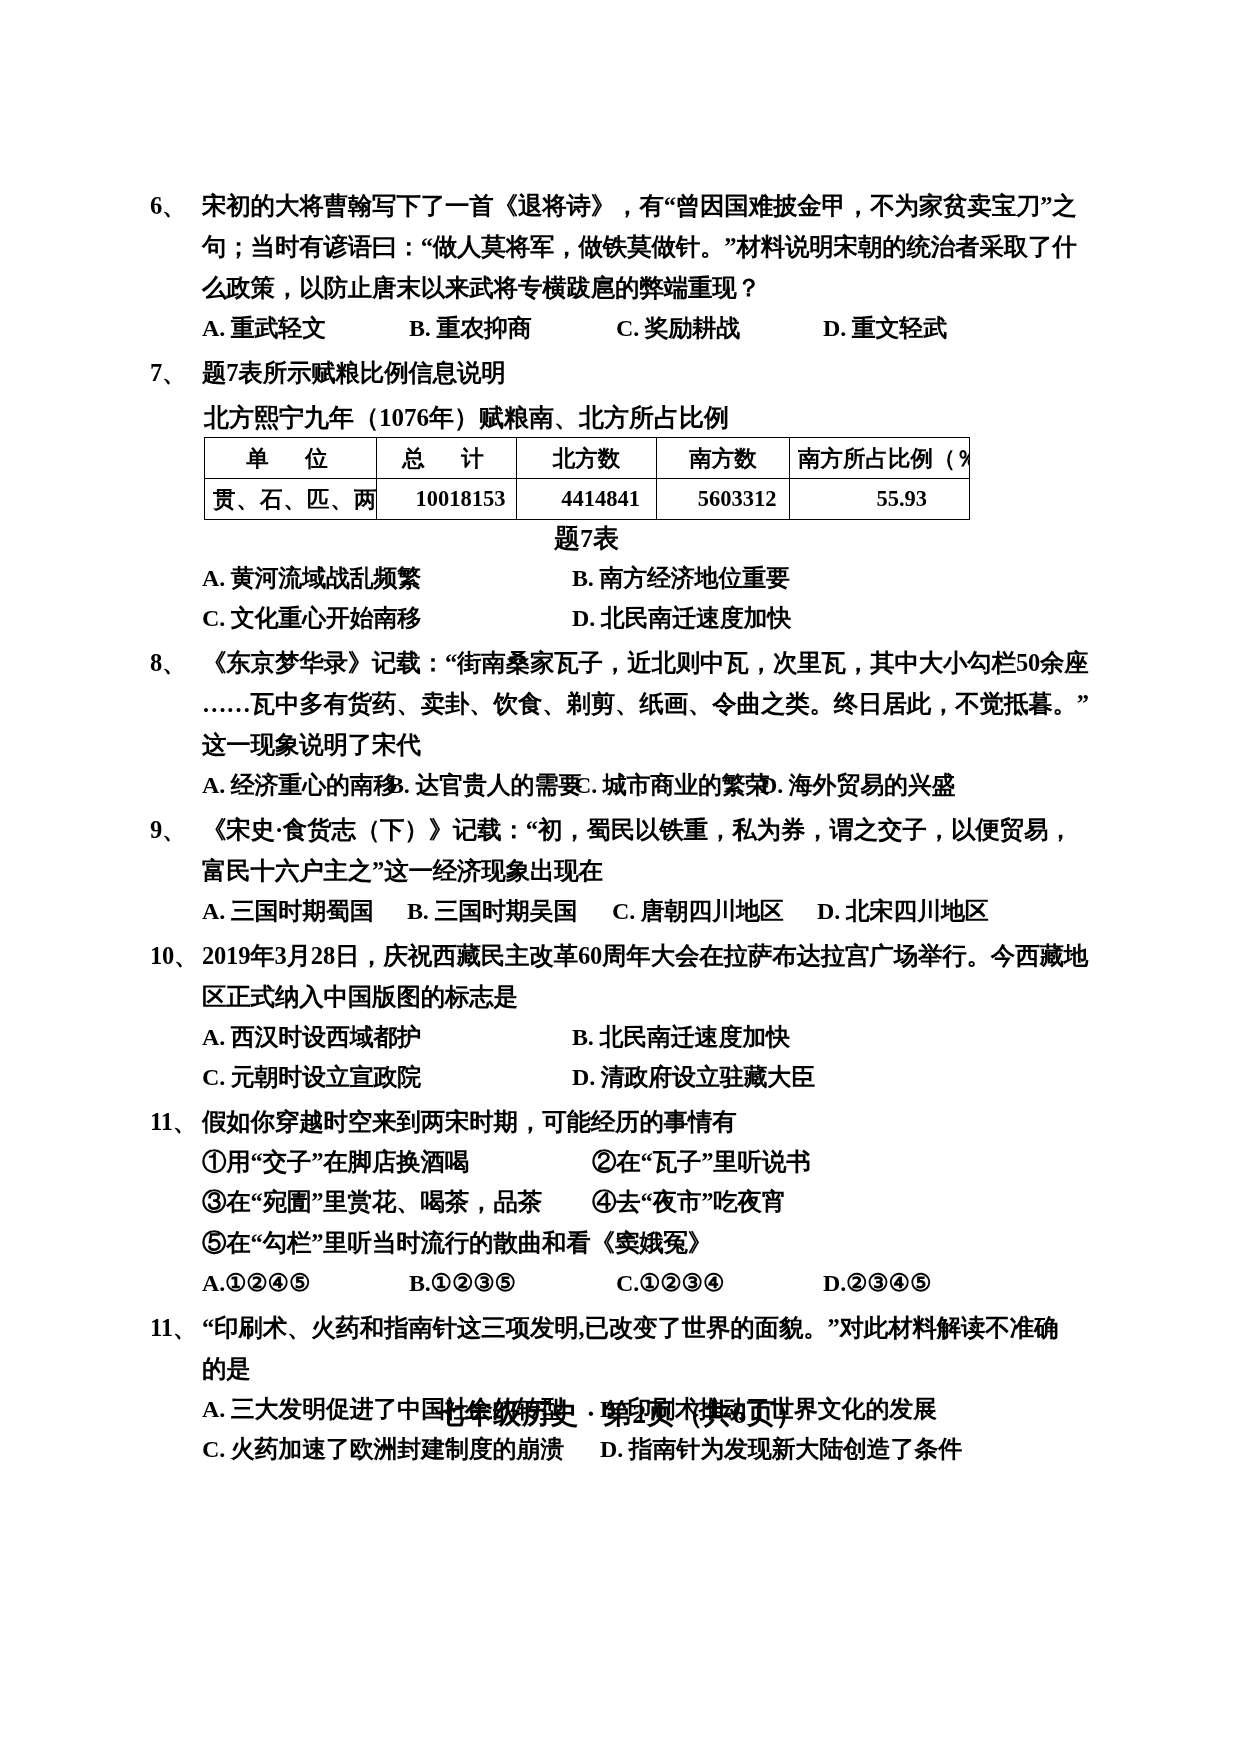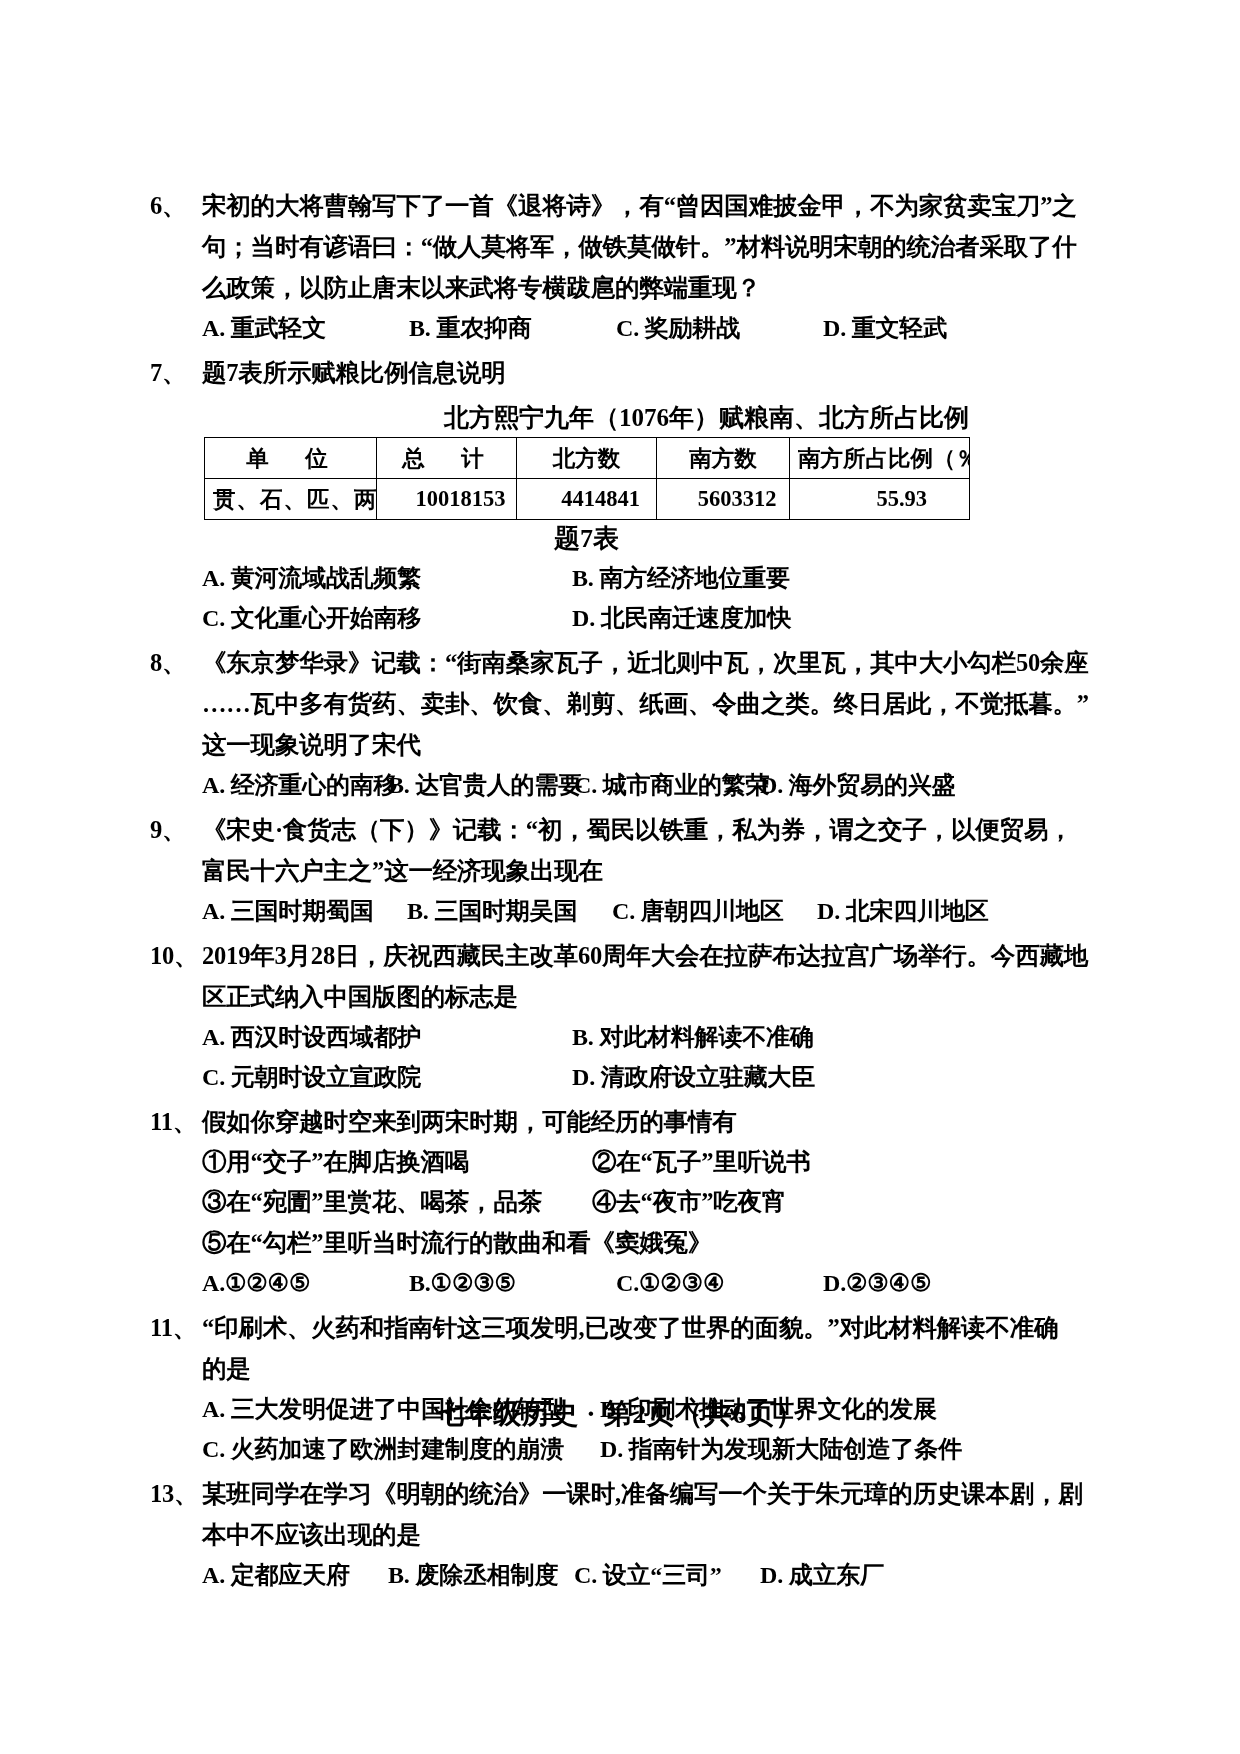--- a/index.html
+++ b/index.html
@@ -82,21 +82,21 @@
     white-space: nowrap;
   }
   .sub-row > .sub { display: inline-block; width: 390px; }
 
   
   .tbl-wrap {
     padding-left: 52px;
     margin-top: 6px;
   }
   .tbl-title {
-    text-align: right;
+    text-align: left;
     font-size: 25px;
     font-weight: 700;
     line-height: 38px;
     width: 765px;
     margin-left: 2px;
     letter-spacing: 0px;
   }
   table.data {
     border-collapse: collapse;
     width: 765px;
@@ -238,21 +238,21 @@
   </div>
 
   <div class="q">
     <div class="q-line">
       <span class="q-num wide">10、</span>
       <span class="q-body">2019年3月28日，庆祝西藏民主改革60周年大会在拉萨布达拉宫广场举行。今西藏地</span>
     </div>
     <div class="q-cont">区正式纳入中国版图的标志是</div>
     <div class="opts two-col">
       <span class="opt">A. 西汉时设西域都护</span>
-      <span class="opt">B. 对此材料解读不准确</span>
+      <span class="opt">B. 北民南迁速度加快</span>
     </div>
     <div class="opts two-col">
       <span class="opt">C. 元朝时设立宣政院</span>
       <span class="opt">D. 清政府设立驻藏大臣</span>
     </div>
   </div>
 
   <div class="q">
     <div class="q-line">
       <span class="q-num wide">11、</span>
@@ -284,29 +284,16 @@
     <div class="opts two-col-wide">
       <span class="opt">A. 三大发明促进了中国社会的转型</span>
       <span class="opt">B. 印刷术推动了世界文化的发展</span>
     </div>
     <div class="opts two-col-wide">
       <span class="opt">C. 火药加速了欧洲封建制度的崩溃</span>
       <span class="opt">D. 指南针为发现新大陆创造了条件</span>
     </div>
   </div>
 
-  <div class="q">
-    <div class="q-line">
-      <span class="q-num wide">13、</span>
-      <span class="q-body">某班同学在学习《明朝的统治》一课时,准备编写一个关于朱元璋的历史课本剧，剧</span>
-    </div>
-    <div class="q-cont">本中不应该出现的是</div>
-    <div class="opts four-tight">
-      <span class="opt">A. 定都应天府</span>
-      <span class="opt">B. 废除丞相制度</span>
-      <span class="opt">C. 设立“三司”</span>
-      <span class="opt">D. 成立东厂</span>
-    </div>
-  </div>
 
 </div>
 
 <div class="footer">七年级历史 · 第2页（共6页）</div>
 
 </body></html>

